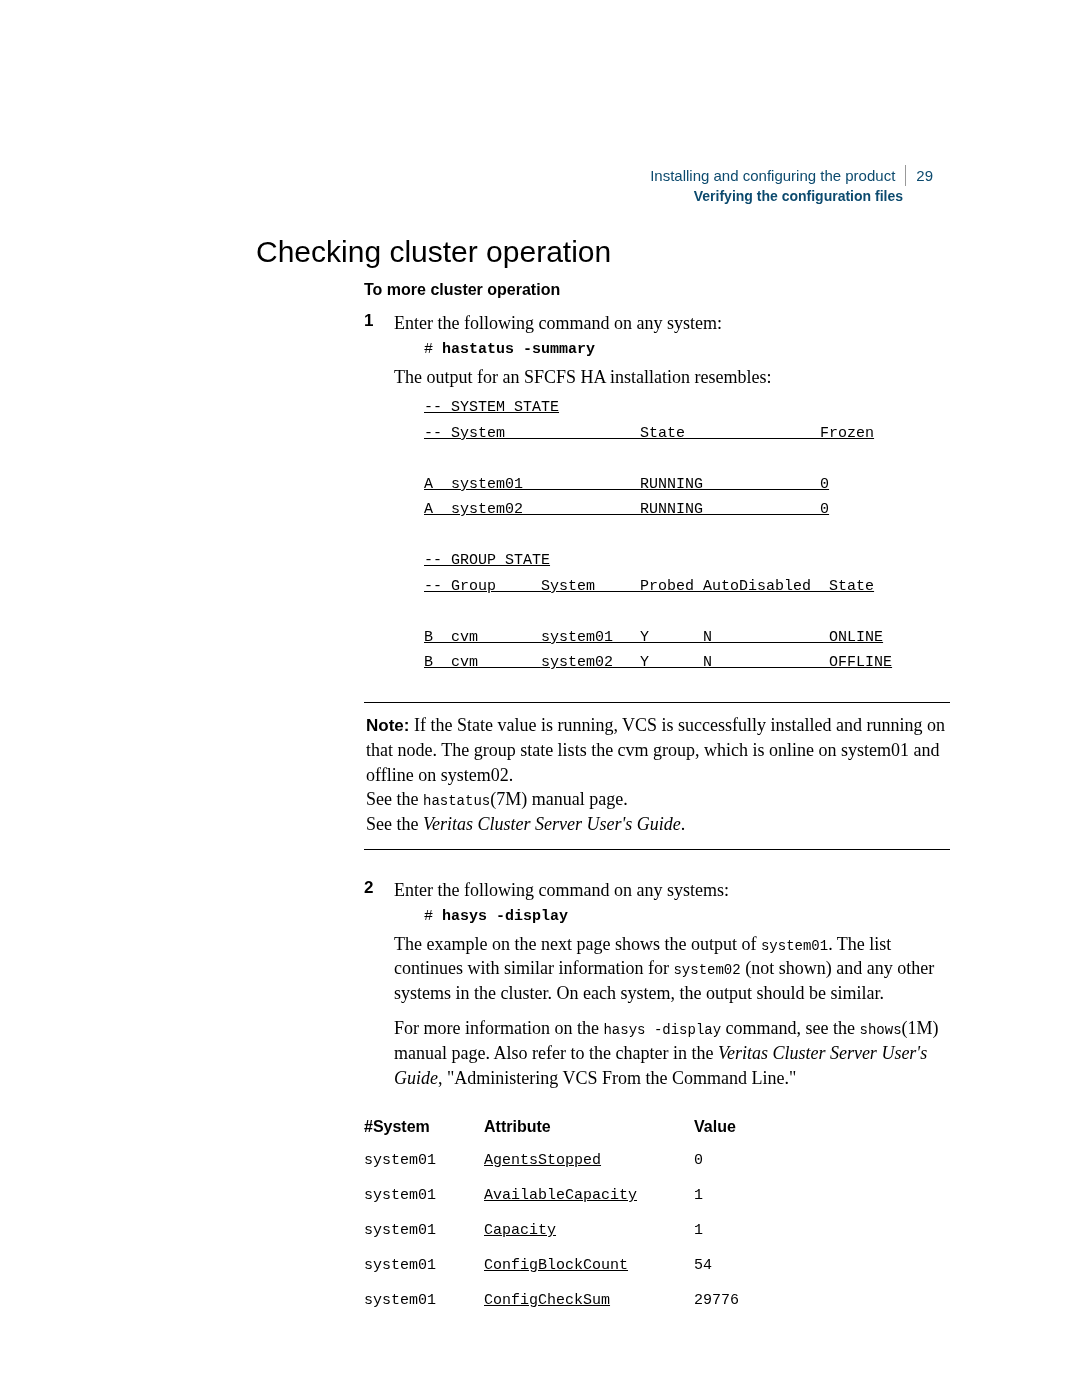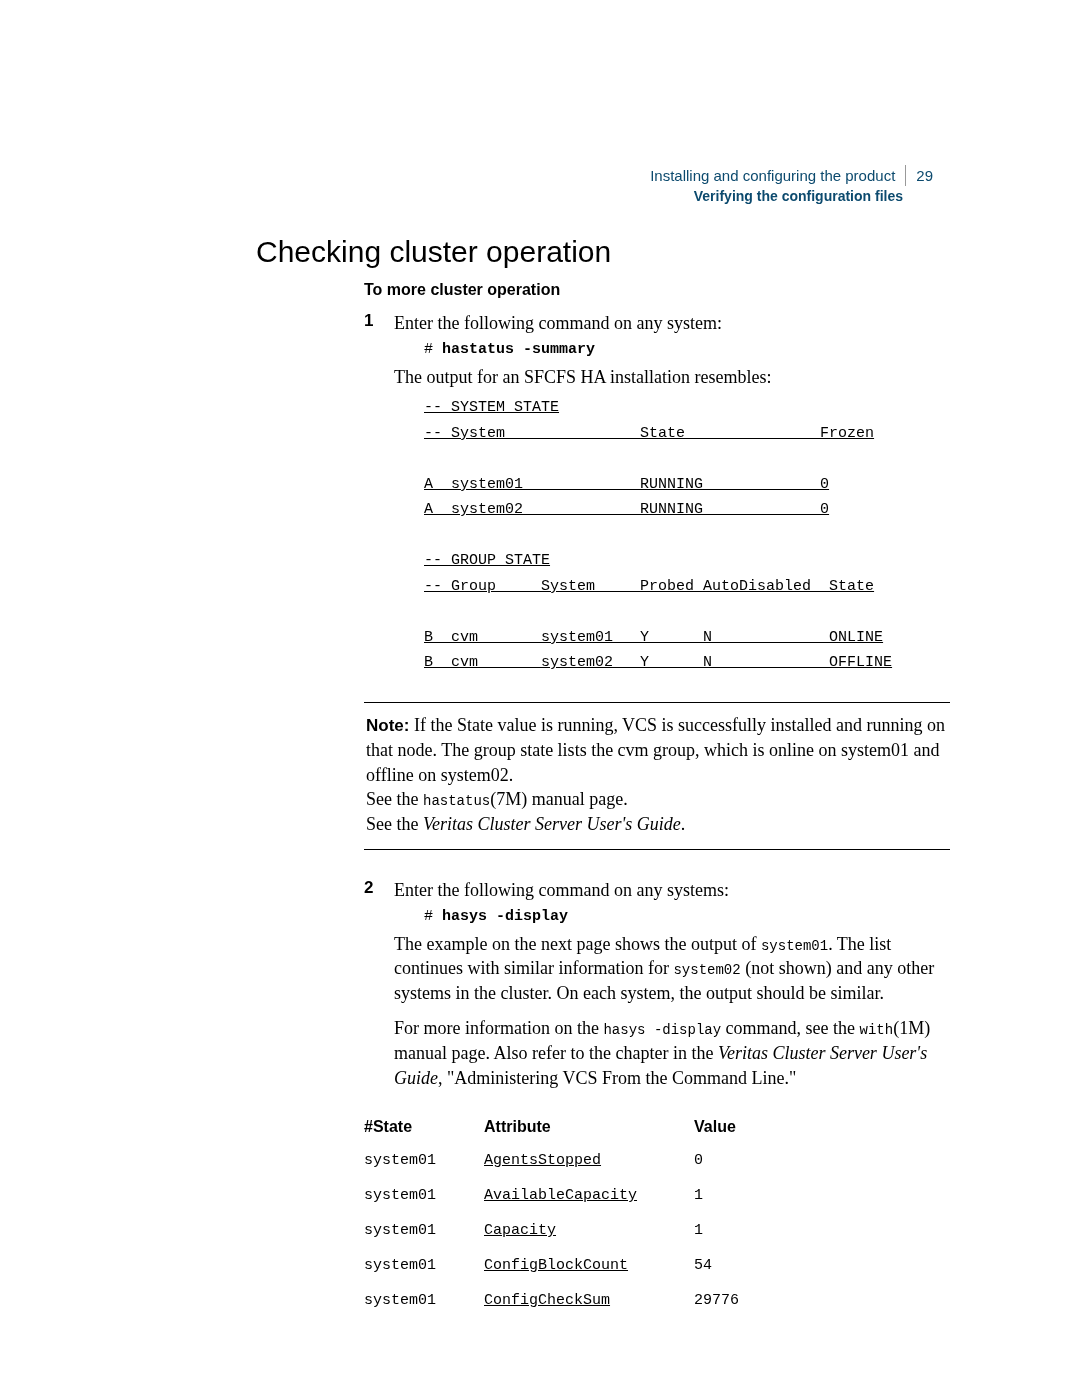--- a/index.html
+++ b/index.html
@@ -171,29 +171,29 @@
 
     <div class="step step2top">
       <div class="num">2</div>
       <div class="body">
         <span>Enter the following command on any systems:</span>
         <div class="cmd"><span># </span><b>hasys -display</b></div>
         <div>
           <span>The example on the next page shows the output of </span><span class="mono">system01</span><span>. The list continues with similar information for </span><span class="mono">system02</span><span> (not shown) and any other systems in the cluster. On each system, the output should be similar.</span>
         </div>
         <div class="inner-para">
-          <span>For more information on the </span><span class="mono">hasys -display</span><span> command, see the </span><span class="mono">with</span><span>(1M) manual page. Also refer to the chapter in the </span><span class="ital">Veritas Cluster Server User's Guide</span><span>, "Administering VCS From the Command Line."</span>
+          <span>For more information on the </span><span class="mono">hasys -display</span><span> command, see the </span><span class="mono">shows</span><span>(1M) manual page. Also refer to the chapter in the </span><span class="ital">Veritas Cluster Server User's Guide</span><span>, "Administering VCS From the Command Line."</span>
         </div>
       </div>
     </div>
 
     <table class="tbl">
       <thead>
         <tr>
-          <th>#State</th>
+          <th>#System</th>
           <th>Attribute</th>
           <th>Value</th>
         </tr>
       </thead>
       <tbody>
         <tr>
           <td class="sys">system01</td>
           <td class="attr">AgentsStopped</td>
           <td class="val">0</td>
         </tr>

